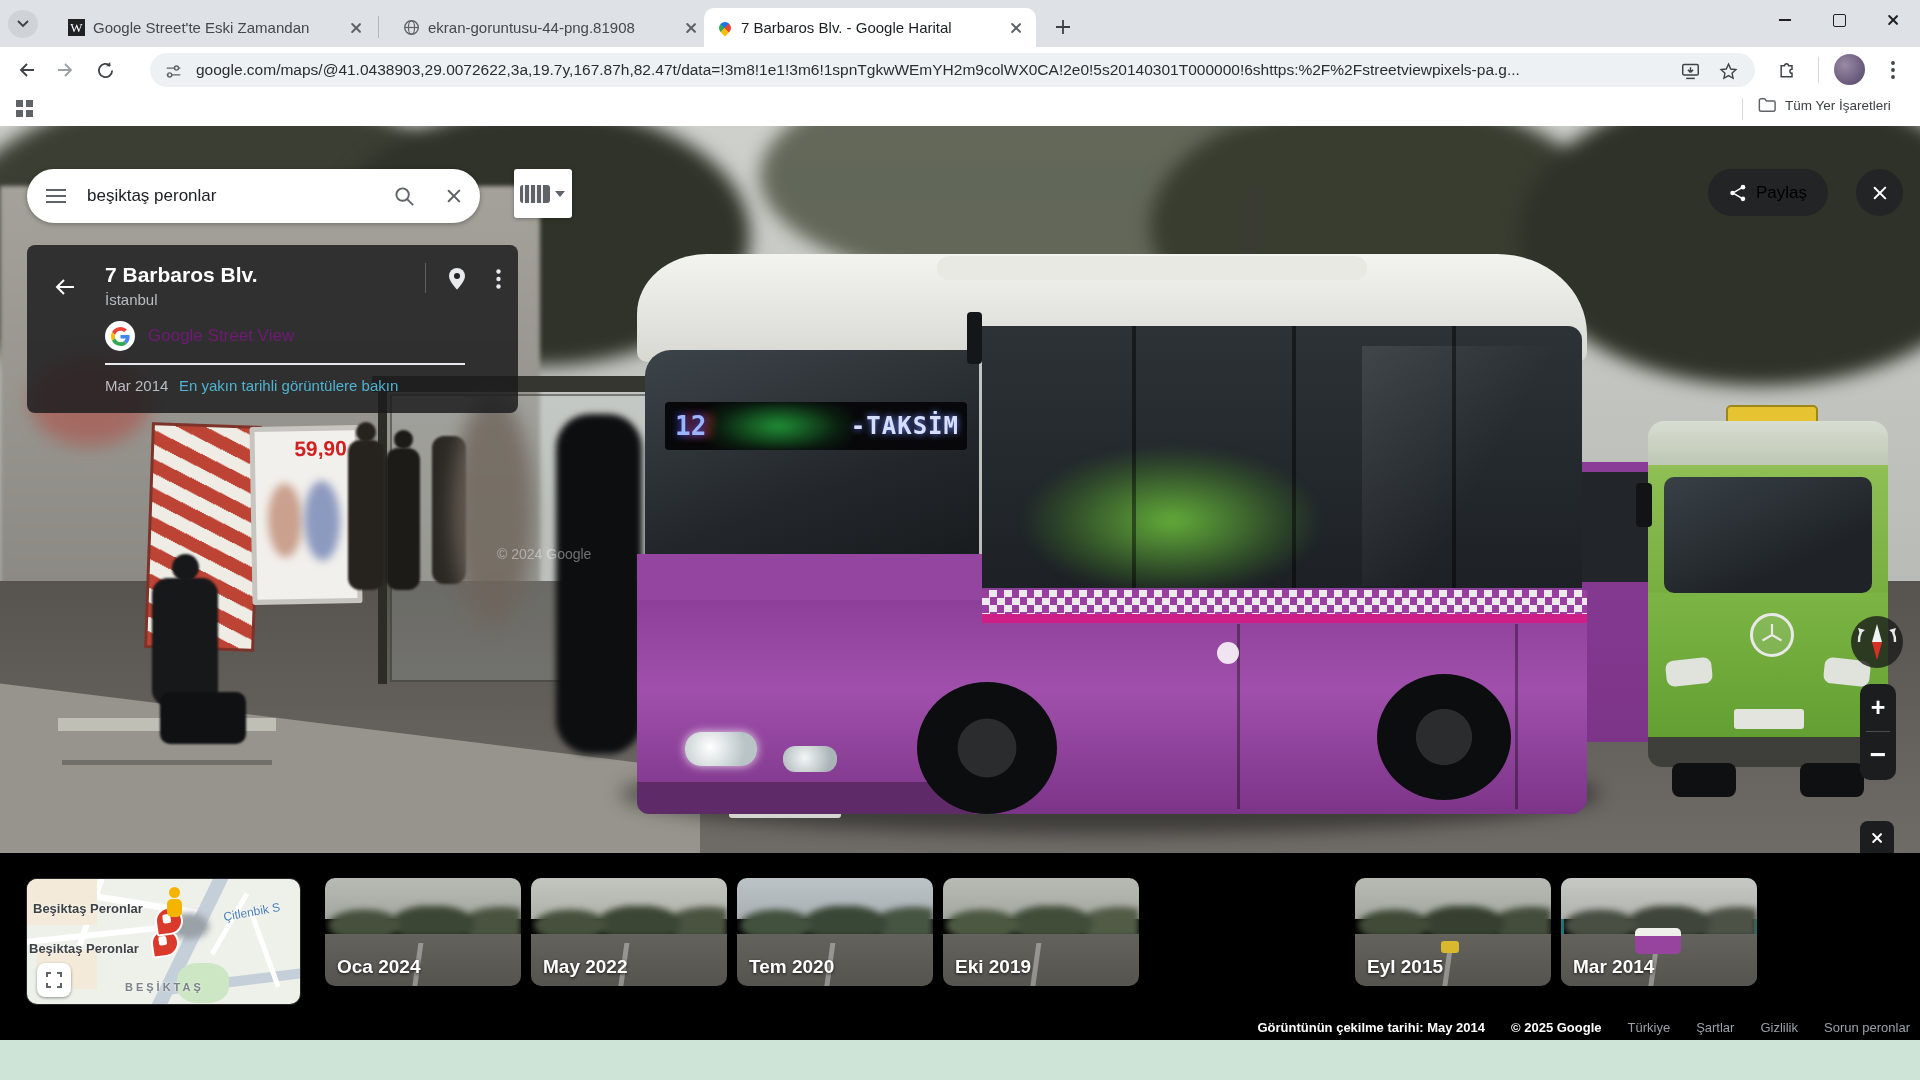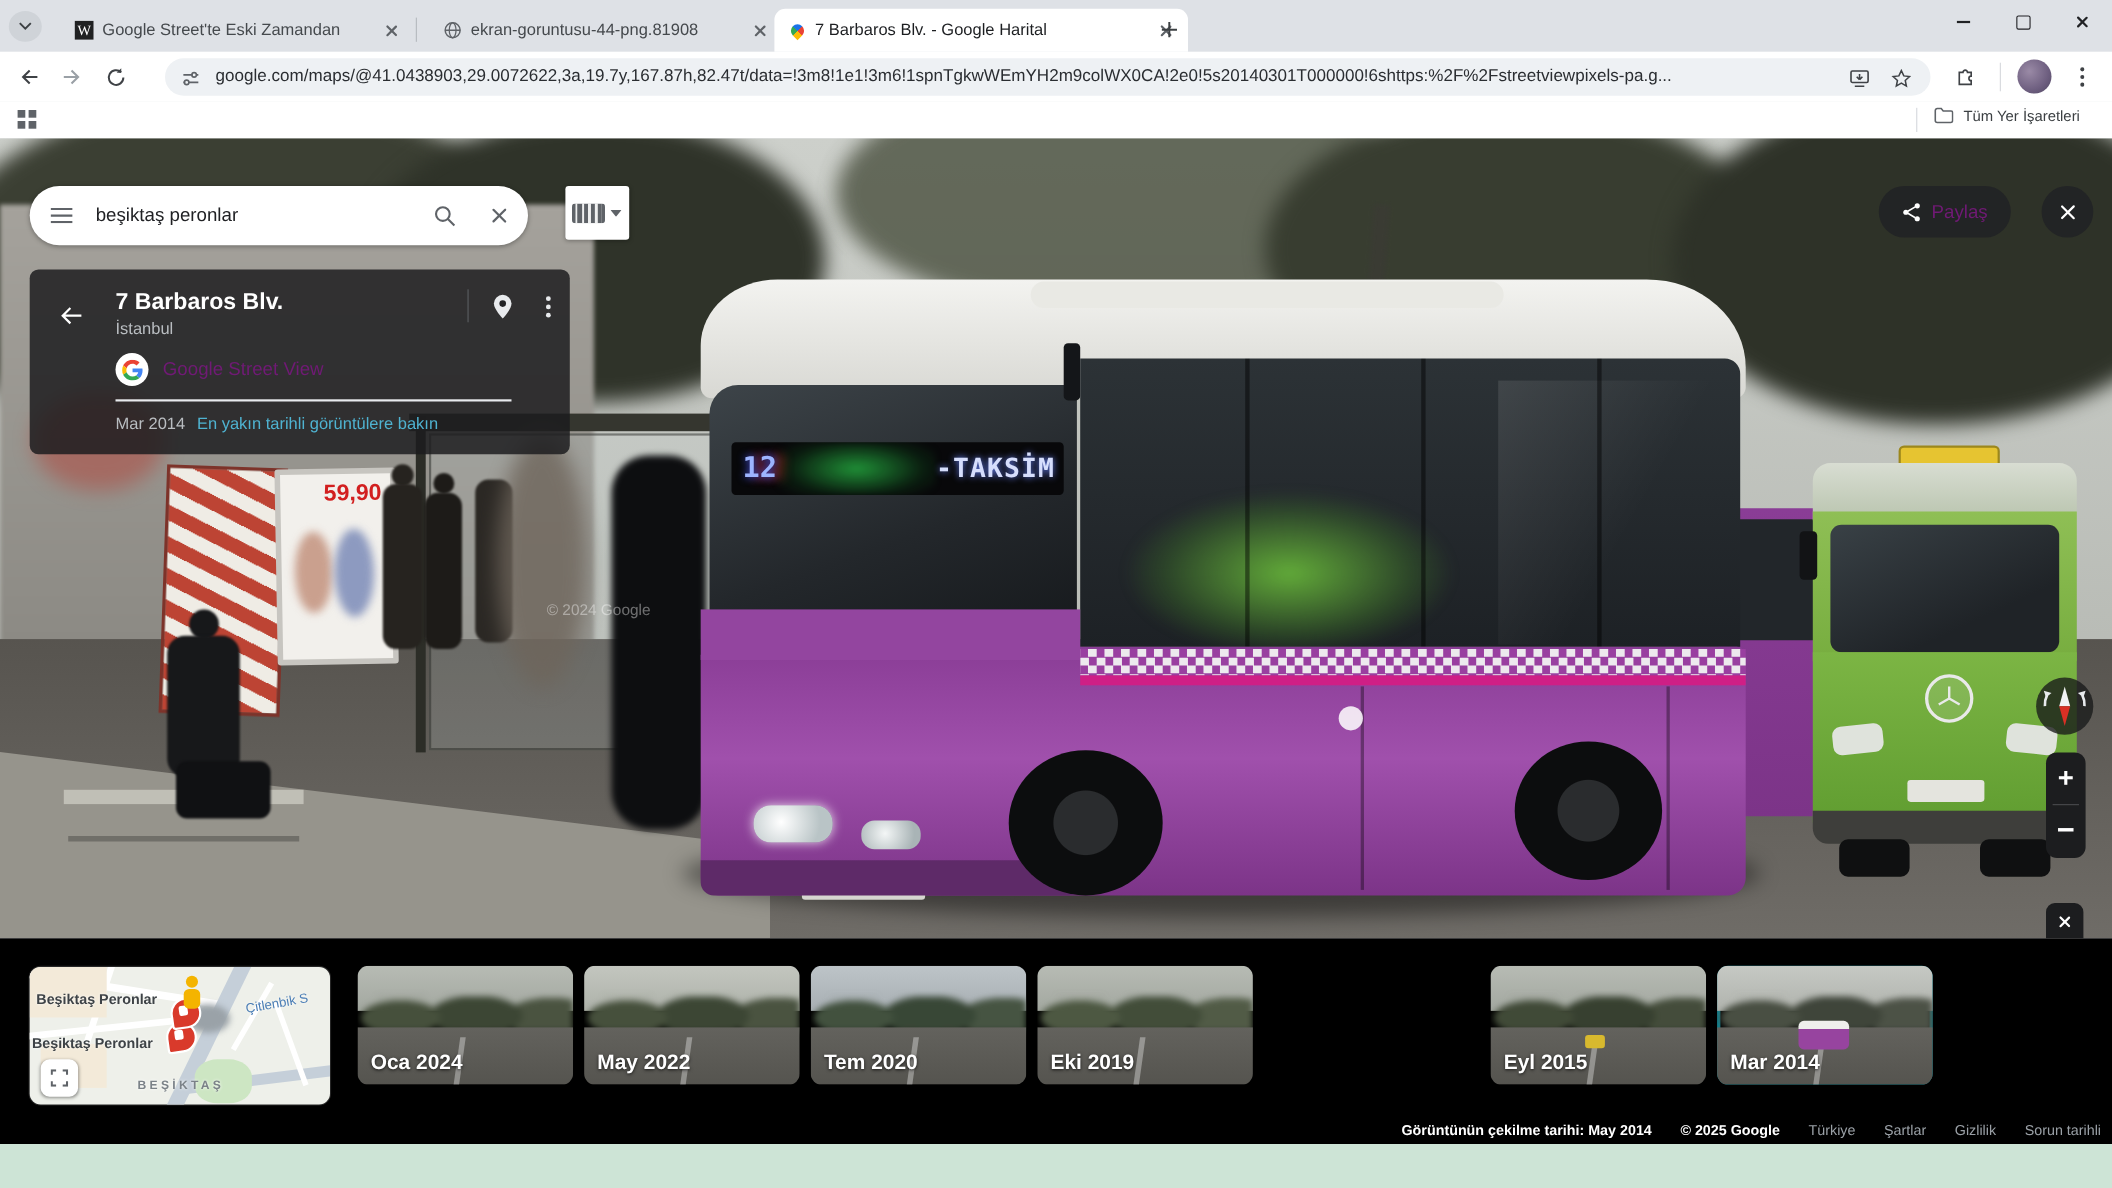--- a/index.html
+++ b/index.html
@@ -21,21 +21,21 @@
   #toolbar{position:absolute;left:0;top:47px;width:1920px;height:45px;background:#fff;}
   .navbtn{position:absolute;top:6px;width:34px;height:34px;border-radius:50%;display:flex;align-items:center;justify-content:center;}
   #urlbar{position:absolute;left:150px;top:6px;width:1605px;height:34px;background:#eef1f4;border-radius:17px;display:flex;align-items:center;}
   #urltext{position:absolute;left:46px;right:90px;top:0;height:34px;line-height:34px;font-size:15.5px;color:#2a2d31;white-space:nowrap;overflow:hidden;}
   
   #bookmarks{position:absolute;left:0;top:92px;width:1920px;height:34px;background:#fff;border-bottom:1px solid #e3e5e8;}
   
   #main{position:absolute;left:0;top:126px;width:1920px;height:727px;overflow:hidden;background:#b9bcb6;}
   .blob{position:absolute;border-radius:50%;filter:blur(9px);}
   .person{position:absolute;background:#17181a;filter:blur(1px);}
-  .ovl-dark{background:rgba(32,33,36,.82);color:#701a75;}
+  .ovl-dark{background:rgba(32,33,36,.82);color:#000000;}
   .iconbtn{display:flex;align-items:center;justify-content:center;}
   
   #bus{position:absolute;left:637px;top:128px;width:950px;height:560px;z-index:5;}
   
   #minibus{position:absolute;left:1648px;top:295px;width:240px;height:380px;z-index:6;}
   
   #searchcard{position:absolute;left:27px;top:43px;width:453px;height:54px;background:#fff;border-radius:27px;box-shadow:0 1px 5px rgba(0,0,0,.35);display:flex;align-items:center;z-index:20;}
   #searchcard input{border:none;outline:none;flex:1;font-size:17px;color:#202124;font-family:"Liberation Sans",sans-serif;background:transparent;}
   #infocard{position:absolute;left:27px;top:119px;width:491px;height:168px;border-radius:8px;z-index:20;background:rgba(27,28,30,.84);color:#fff;}
   .cyanlink{color:#4fb3d1;font-size:15px;text-decoration:none;}
@@ -83,21 +83,21 @@
       <span class="favicon">
         <svg width="17" height="17" viewBox="0 0 20 20">
             <circle cx="10" cy="10" r="8" fill="none" stroke="#5f6368" stroke-width="1.6"></circle>
             <ellipse cx="10" cy="10" rx="3.6" ry="8" fill="none" stroke="#5f6368" stroke-width="1.4"></ellipse>
             <path d="M2 10h16" stroke="#5f6368" stroke-width="1.4"></path>
           </svg>
       </span>
       <span class="title">ekran-goruntusu-44-png.81908</span>
       <span class="tabx cross"></span>
     </div>
-    <div class="tab active" style="left:704px;width:376px;">
+    <div class="tab active" style="left:704px;width:332px;">
       <span class="favicon" style="display:flex;align-items:center;justify-content:center;">
         <span style="width:12px;height:12px;border-radius:50% 50% 50% 0;transform:rotate(-45deg);background:conic-gradient(#1a73e8 0 25%,#ea4335 0 50%,#fbbc05 0 75%,#34a853 0 100%);"></span>
       </span>
       <span class="title">7 Barbaros Blv. - Google Harital</span>
       <span class="tabx cross"></span>
     </div>
     <div class="abs iconbtn" style="left:1048px;top:12px;width:30px;height:30px;color:#3c4043;font-size:22px;">
       <svg width="14" height="14" viewBox="0 0 14 14">
           <path d="M7 0v14M0 7h14" stroke="#3c4043" stroke-width="1.8"></path>
         </svg>
@@ -455,21 +455,21 @@
       <div class="abs" style="left:38%;top:46%;width:46px;height:26px;background:linear-gradient(#efefec 30%,#97449f 30%);border-radius:5px;"></div>
       <span class="label">Mar 2014</span>
     </div>
 
     <div id="stripfooter">
       <span class="strong">Görüntünün çekilme tarihi: May 2014</span>
       <span class="strong">© 2025 Google</span>
       <span>Türkiye</span>
       <span>Şartlar</span>
       <span>Gizlilik</span>
-      <span>Sorun tarihli</span>
+      <span>Sorun peronlar</span>
     </div>
   </div>
 
   <div id="taskbar">
     
     
     
     
     
     

